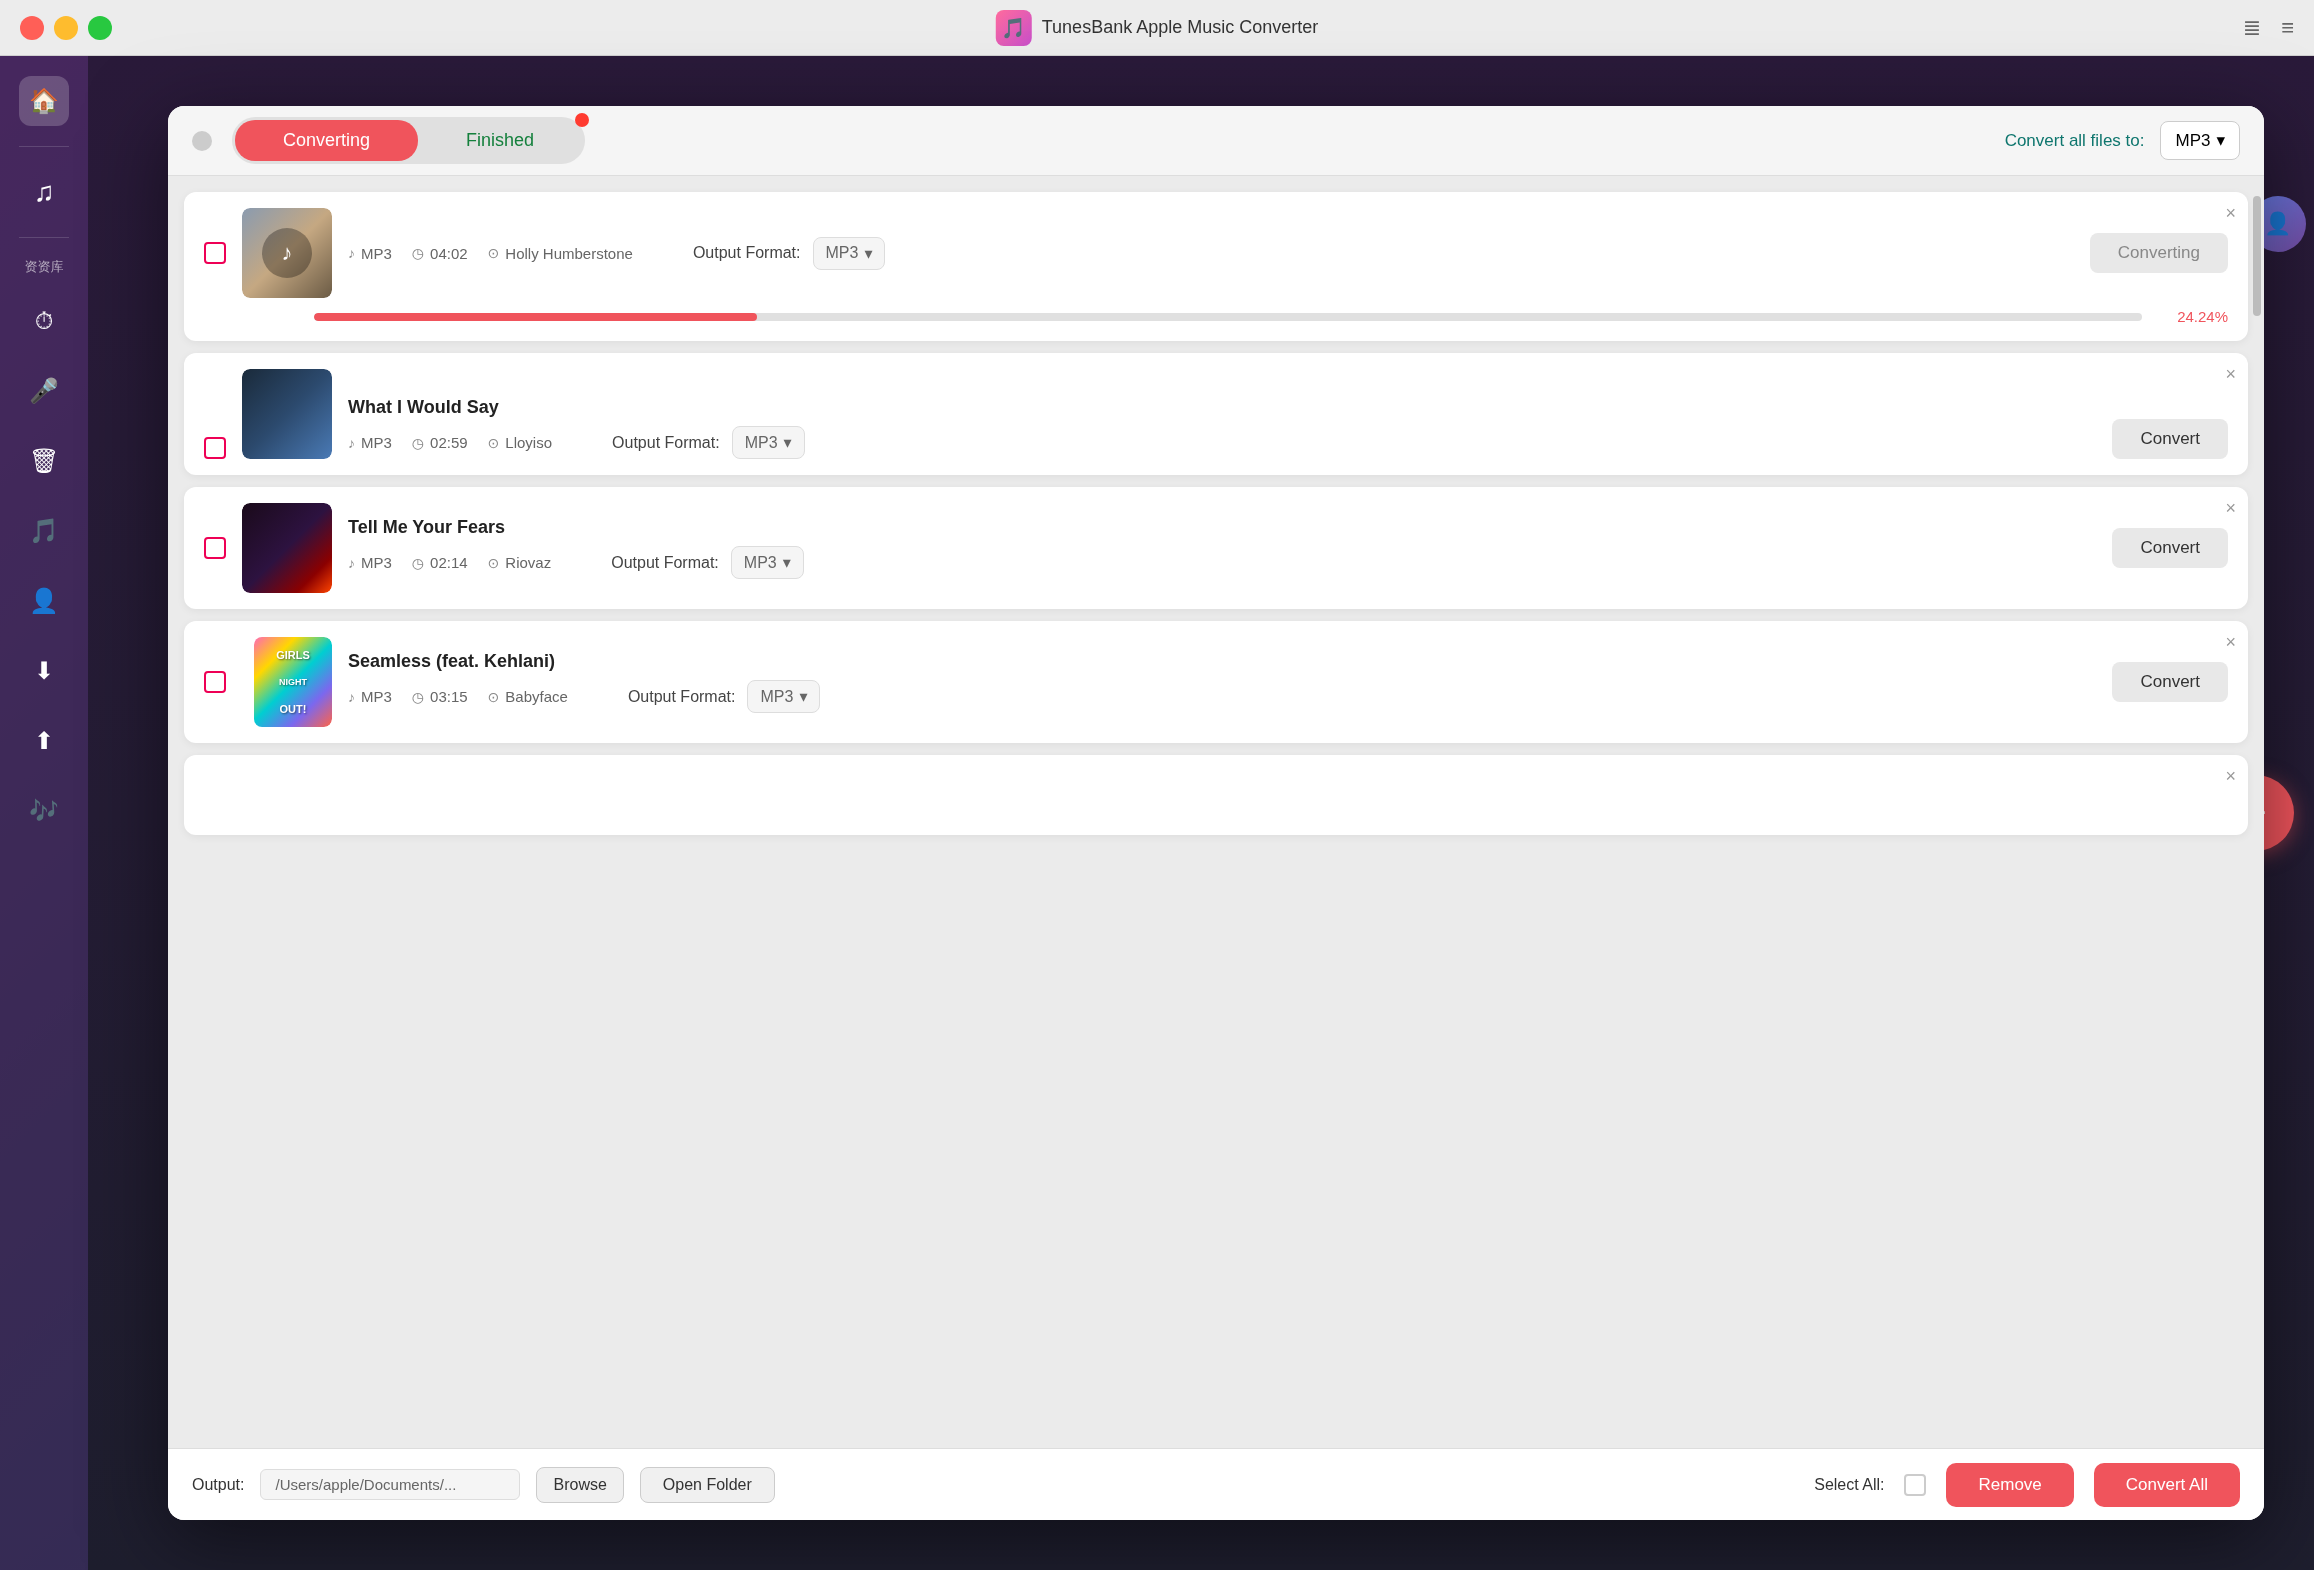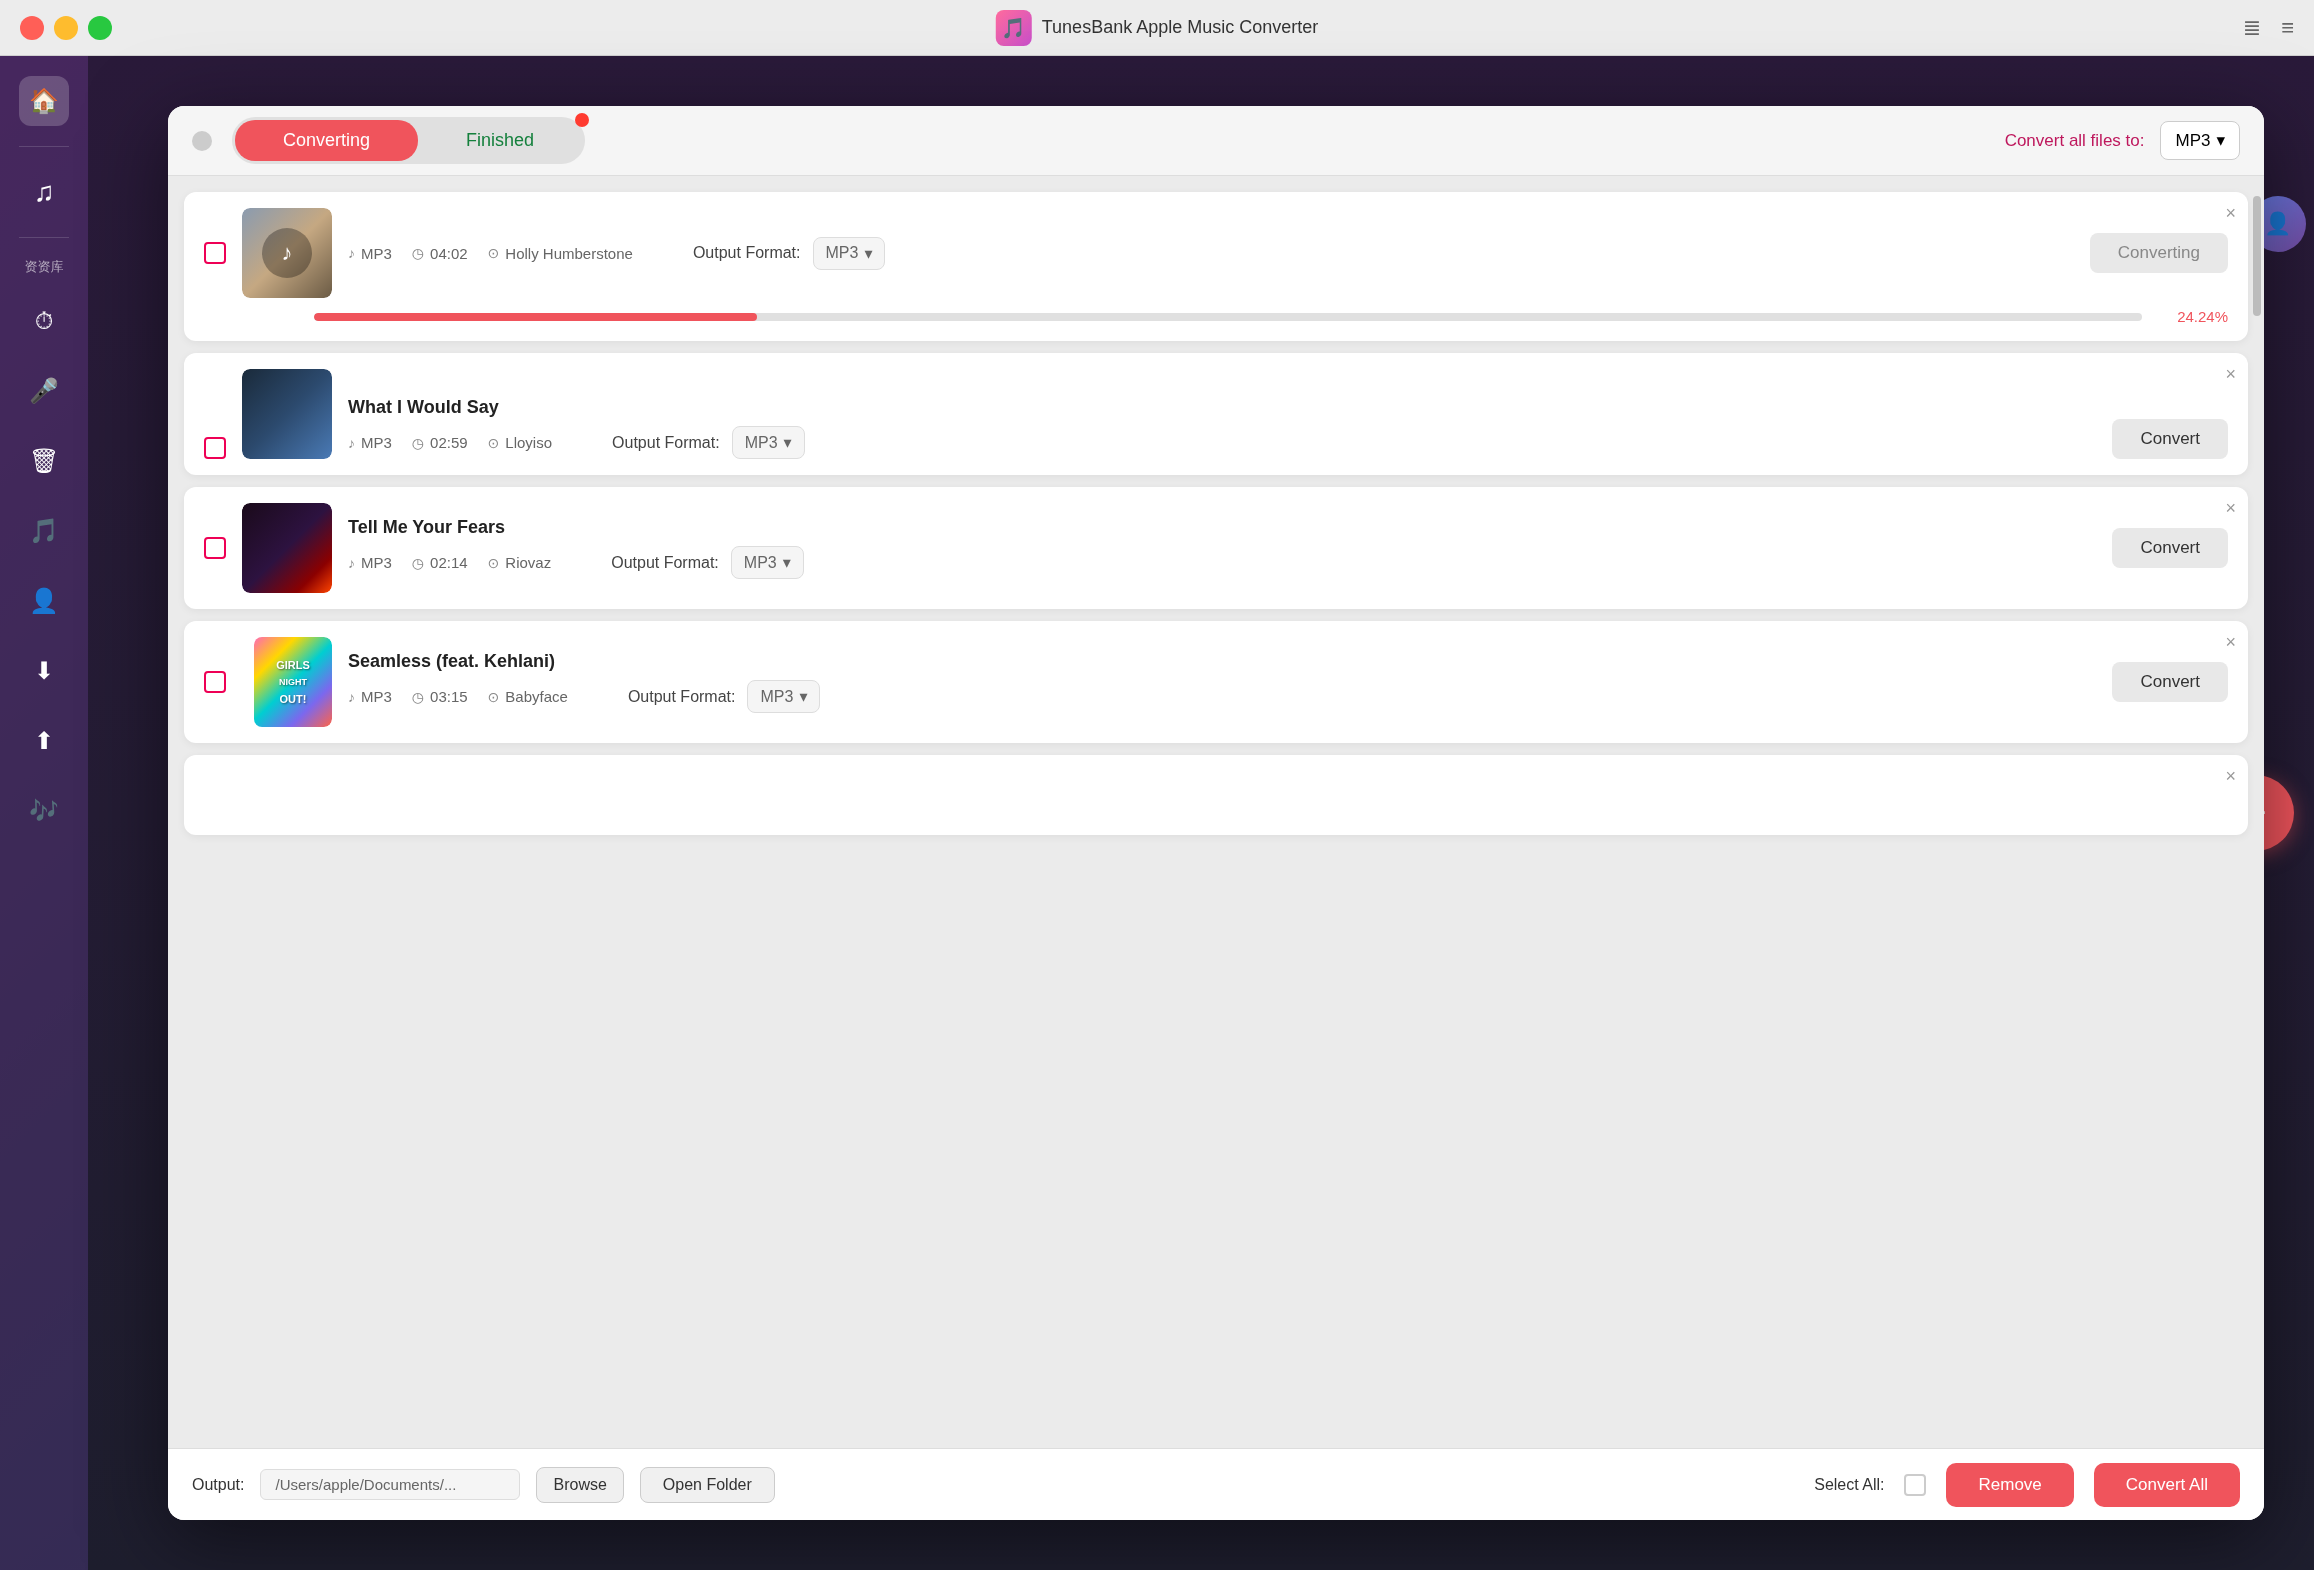--- a/index.html
+++ b/index.html
@@ -156,21 +156,21 @@
     }
 
     .header-right {
       margin-left: auto;
       display: flex;
       align-items: center;
       gap: 16px;
     }
     .convert-all-label {
       font-size: 17px;
-      color: #be185d;
+      color: #0f766e;
     }
     .format-select {
       display: flex;
       align-items: center;
       gap: 6px;
       background: white;
       border: 1px solid #ccc;
       border-radius: 8px;
       padding: 8px 14px;
       font-size: 17px;
@@ -626,21 +626,21 @@
               </div>
               <button class="convert-btn">Convert</button>
             </div>
           </div>
 
           <div class="song-card">
             <button class="close-btn">×</button>
             <div style="display:flex; align-items:center; gap:16px;">
               <div class="song-checkbox"></div>
               <div class="song-thumb">
-                <div class="thumb-4-content" style="border-radius:8px; display:flex; align-items:center; justify-content:center; flex-direction:column; gap:6px;margin-left:12px;">
+                <div class="thumb-4-content" style="border-radius:8px; display:flex; align-items:center; justify-content:center; flex-direction:column; gap:16px;margin-left:12px;">
                   <span style="font-size:11px; color:white; font-weight:800; text-shadow:1px 1px 2px rgba(0,0,0,0.5);">GIRLS</span>
                   <span style="font-size:9px; color:white; font-weight:800; text-shadow:1px 1px 2px rgba(0,0,0,0.5);">NIGHT</span>
                   <span style="font-size:11px; color:white; font-weight:800; text-shadow:1px 1px 2px rgba(0,0,0,0.5);">OUT!</span>
                 </div>
               </div>
               <div class="song-info">
                 <div class="song-title">Seamless (feat. Kehlani)</div>
                 <div class="song-meta">
                   <div class="meta-item">
                     <span class="meta-icon">♪</span>

